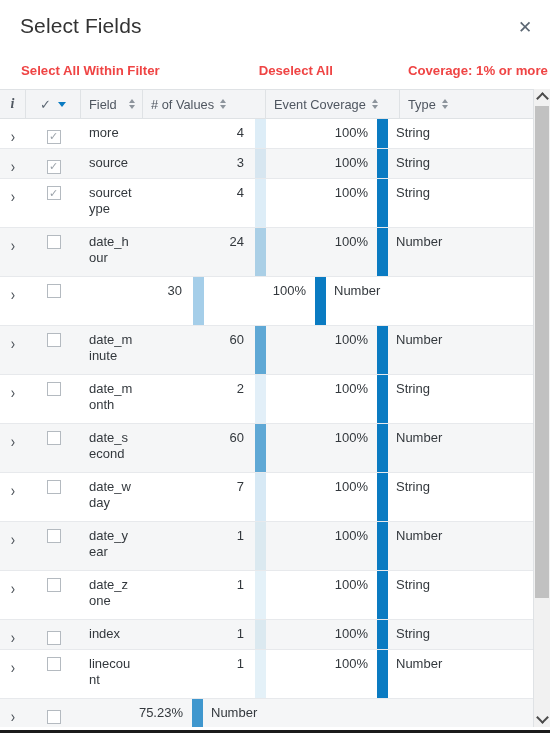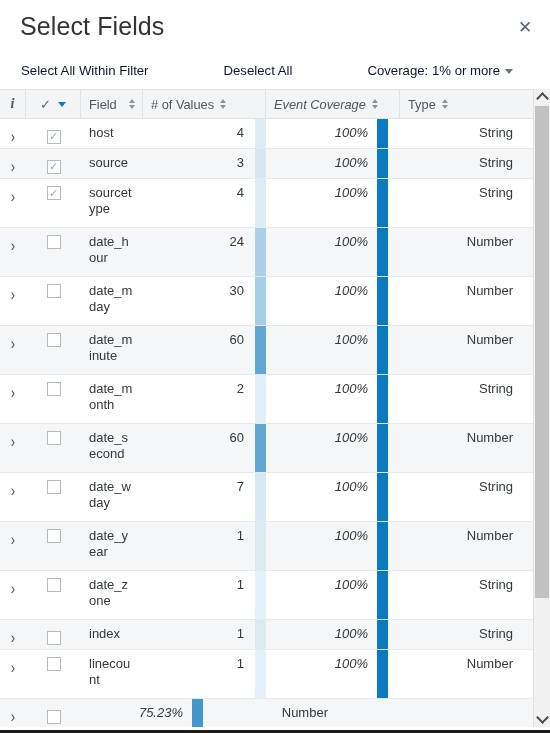--- a/index.html
+++ b/index.html
@@ -24,21 +24,21 @@
   
   .modal-header {
     position: relative;
     height: 52px;
     box-sizing: border-box;
     padding: 0 20px;
     display: flex;
     align-items: center;
   }
   .modal-title {
-    font-size: 25px;
+    font-size: 21px;
     color: #333333;
     letter-spacing: 0.1px;
     text-align: center;
   }
   .close-btn {
     position: absolute;
     right: 12px;
     top: 14px;
     width: 26px;
     height: 26px;
@@ -54,25 +54,26 @@
   
   .toolbar {
     height: 37px;
     display: flex;
     align-items: center;
     padding-left: 21px;
     box-sizing: border-box;
   }
   .tool-link {
     font-size: 13.2px;
-    color: #0f172a;
+    color: #ef4444;
     cursor: pointer;
     white-space: nowrap;
-  }
-  .tool-link.l2 { margin-left: 75px; }
+    font-weight: bold;
+  }
+  .tool-link.l2 { margin-left: 99px; }
   .tool-link.l3 { margin-left: 75px; }
   .caret-down {
     display: inline-block;
     width: 0; height: 0;
     border-left: 4px solid transparent;
     border-right: 4px solid transparent;
     border-top: 5px solid #6a737c;
     vertical-align: middle;
     margin-left: 5px;
     margin-bottom: 1px;
@@ -105,22 +106,22 @@
     color: #4f5660;
     padding: 0 8px;
     height: 100%;
     overflow: hidden;
     white-space: nowrap;
   }
   .c-info   { width: 26px;  justify-content: center; padding: 0; }
   .c-check  { width: 55px;  justify-content: center; padding: 0; }
   .c-field  { width: 62px; gap: 6px;  }
   .c-values { width: 123px; }
-  .c-cov    { width: 134px; font-style: italic; }
-  .c-type   { width: 133px; border-right: none; text-align: right; }
+  .c-cov    { width: 134px; }
+  .c-type   { width: 133px; border-right: none; }
 
   .info-i {
     font-family: "Liberation Serif", serif;
     font-style: italic;
     font-weight: bold;
     font-size: 14px;
     color: #4f5660;
   }
   .hdr-check {
     display: flex;
@@ -332,21 +333,21 @@
         <div class="row h1">
           <div class="cell c-info">
             <span class="expand">›</span>
           </div>
           <div class="cell c-check">
             <span class="checkbox">
               <span class="mk">✓</span>
             </span>
           </div>
           <div class="cell c-field">
-            <div class="fieldname">host</div>
+            <div class="fieldname">more</div>
           </div>
           <div class="cell c-values"><span>4</span><span class="bar values" style="background: rgba(10, 123, 194, 0.137);"></span></div>
           <div class="cell c-cov"><span>100%</span><span class="bar cov" style="background: rgb(10, 123, 194);"></span></div>
           <div class="cell c-type"><span>String</span></div>
         </div>
         <div class="row h1 alt">
           <div class="cell c-info">
             <span class="expand">›</span>
           </div>
           <div class="cell c-check">
@@ -391,23 +392,20 @@
           <div class="cell c-cov"><span>100%</span><span class="bar cov" style="background: rgb(10, 123, 194);"></span></div>
           <div class="cell c-type"><span>Number</span></div>
         </div>
         <div class="row h2">
           <div class="cell c-info">
             <span class="expand">›</span>
           </div>
           <div class="cell c-check">
             <span class="checkbox"></span>
           </div>
-          <div class="cell c-field">
-            <div class="fieldname">date_mday</div>
-          </div>
           <div class="cell c-values"><span>30</span><span class="bar values" style="background: rgba(10, 123, 194, 0.37);"></span></div>
           <div class="cell c-cov"><span>100%</span><span class="bar cov" style="background: rgb(10, 123, 194);"></span></div>
           <div class="cell c-type"><span>Number</span></div>
         </div>
         <div class="row h2 alt">
           <div class="cell c-info">
             <span class="expand">›</span>
           </div>
           <div class="cell c-check">
             <span class="checkbox"></span>

